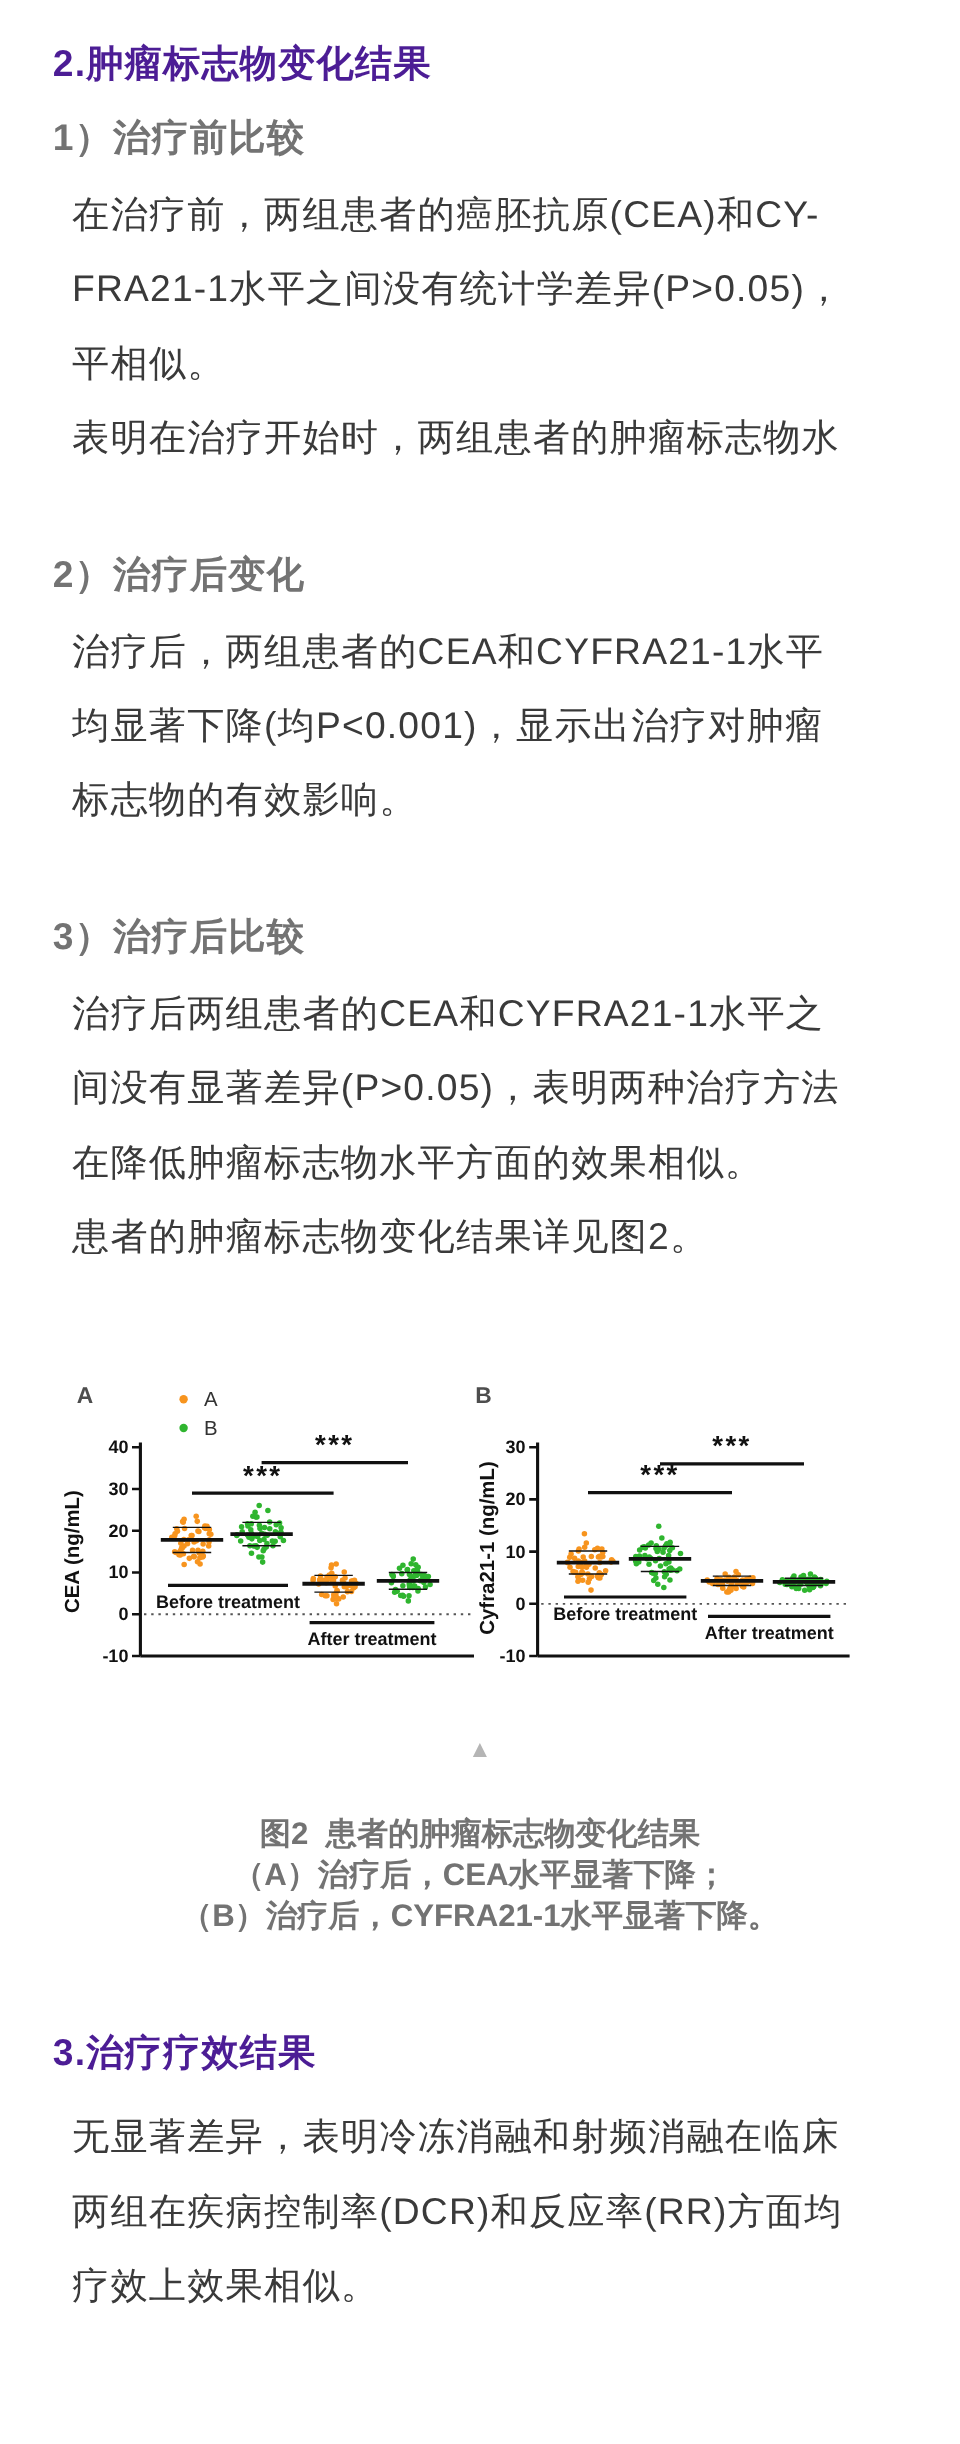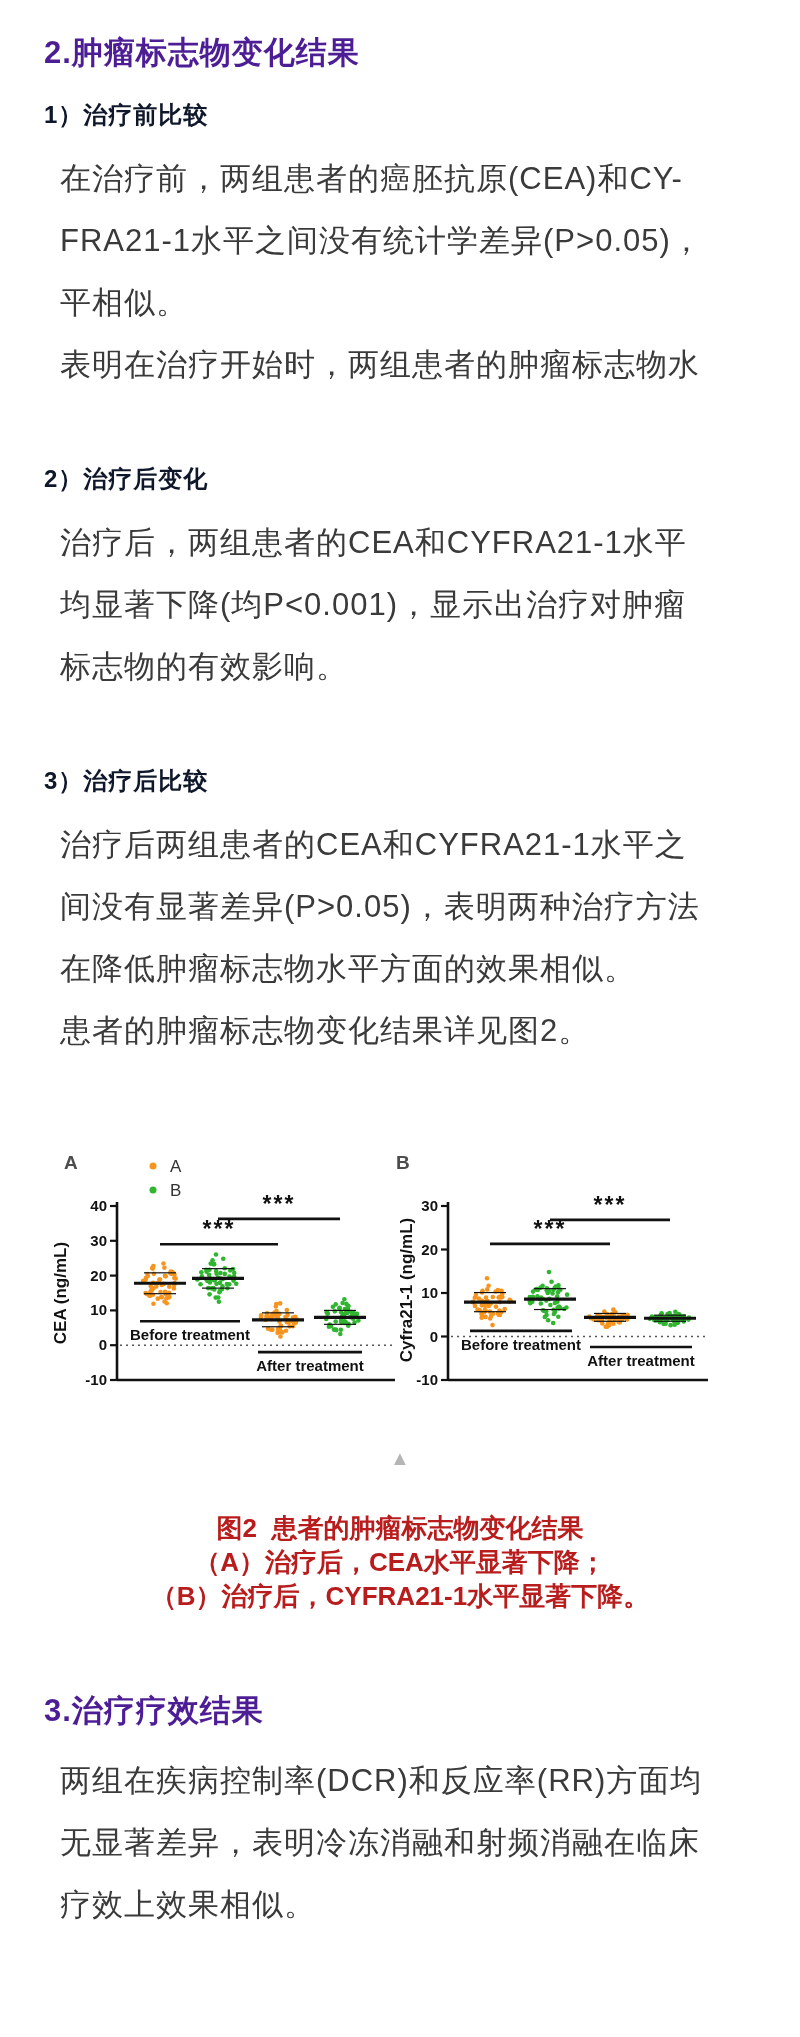--- a/index.html
+++ b/index.html
@@ -9,35 +9,35 @@
     color:#3a3a3a;overflow-x:hidden;
   }
   .content{padding:0 44px;}
   .h2{
     font-size:31px;font-weight:700;line-height:46px;
     color:#4c1d95;letter-spacing:1px;
   }
   #h2-tumor{margin:30px 0 14px;}
   #h2-efficacy{margin:75px 0 16px;}
   .h3{
-    font-size:24px;font-weight:700;line-height:46px;
-    color:#0f172a;letter-spacing:1px;margin:60px 0 10px;
+    font-size:31px;font-weight:700;line-height:46px;
+    color:#737373;letter-spacing:1px;margin:60px 0 10px;
   }
   .h3.first{margin-top:16px;}
   .para{font-size:31px;font-weight:500;letter-spacing:1px;}
   .para .line{line-height:62px;white-space:pre;margin-left:16px;}
   .figure{margin:85px 0 0 -4px;width:712px;}
   .figure svg{display:block;}
   .fig-toggle{
     margin-top:50px;text-align:center;
     font-size:20px;line-height:22px;color:#b5b5b5;
   }
   .caption{
     margin-top:42px;text-align:center;
-    font-size:26px;font-weight:600;color:#b91c1c;
+    font-size:26px;font-weight:600;color:#737373;
   }
   .caption .cap-line{line-height:34px;white-space:pre;}
   
   .tick{font:700 15px "Liberation Sans",sans-serif;fill:#111;}
   .ylab{font:700 17px "Liberation Sans",sans-serif;fill:#111;}
   .plab{font:600 19px "Liberation Sans",sans-serif;fill:#4d4d4d;}
   .leg{font:400 17px "Liberation Sans",sans-serif;fill:#333;}
   .stars{font:700 23px "Liberation Sans",sans-serif;fill:#111;letter-spacing:2px;}
   .phase{font:700 15px "Liberation Sans",sans-serif;fill:#111;}
 </style>
@@ -595,18 +595,18 @@
   <div class="fig-toggle">▲</div>
 
   <div class="caption">
     <div class="cap-line">图2  患者的肿瘤标志物变化结果</div>
     <div class="cap-line">（A）治疗后，CEA水平显著下降；</div>
     <div class="cap-line">（B）治疗后，CYFRA21-1水平显著下降。</div>
   </div>
 
   <div class="h2" id="h2-efficacy">3.治疗疗效结果</div>
   <div class="para">
+    <div class="line">无显著差异，表明冷冻消融和射频消融在临床</div>
     <div class="line">两组在疾病控制率(DCR)和反应率(RR)方面均</div>
-    <div class="line">无显著差异，表明冷冻消融和射频消融在临床</div>
     <div class="line">疗效上效果相似。</div>
   </div>
 
 </div>
 
 </body></html>

